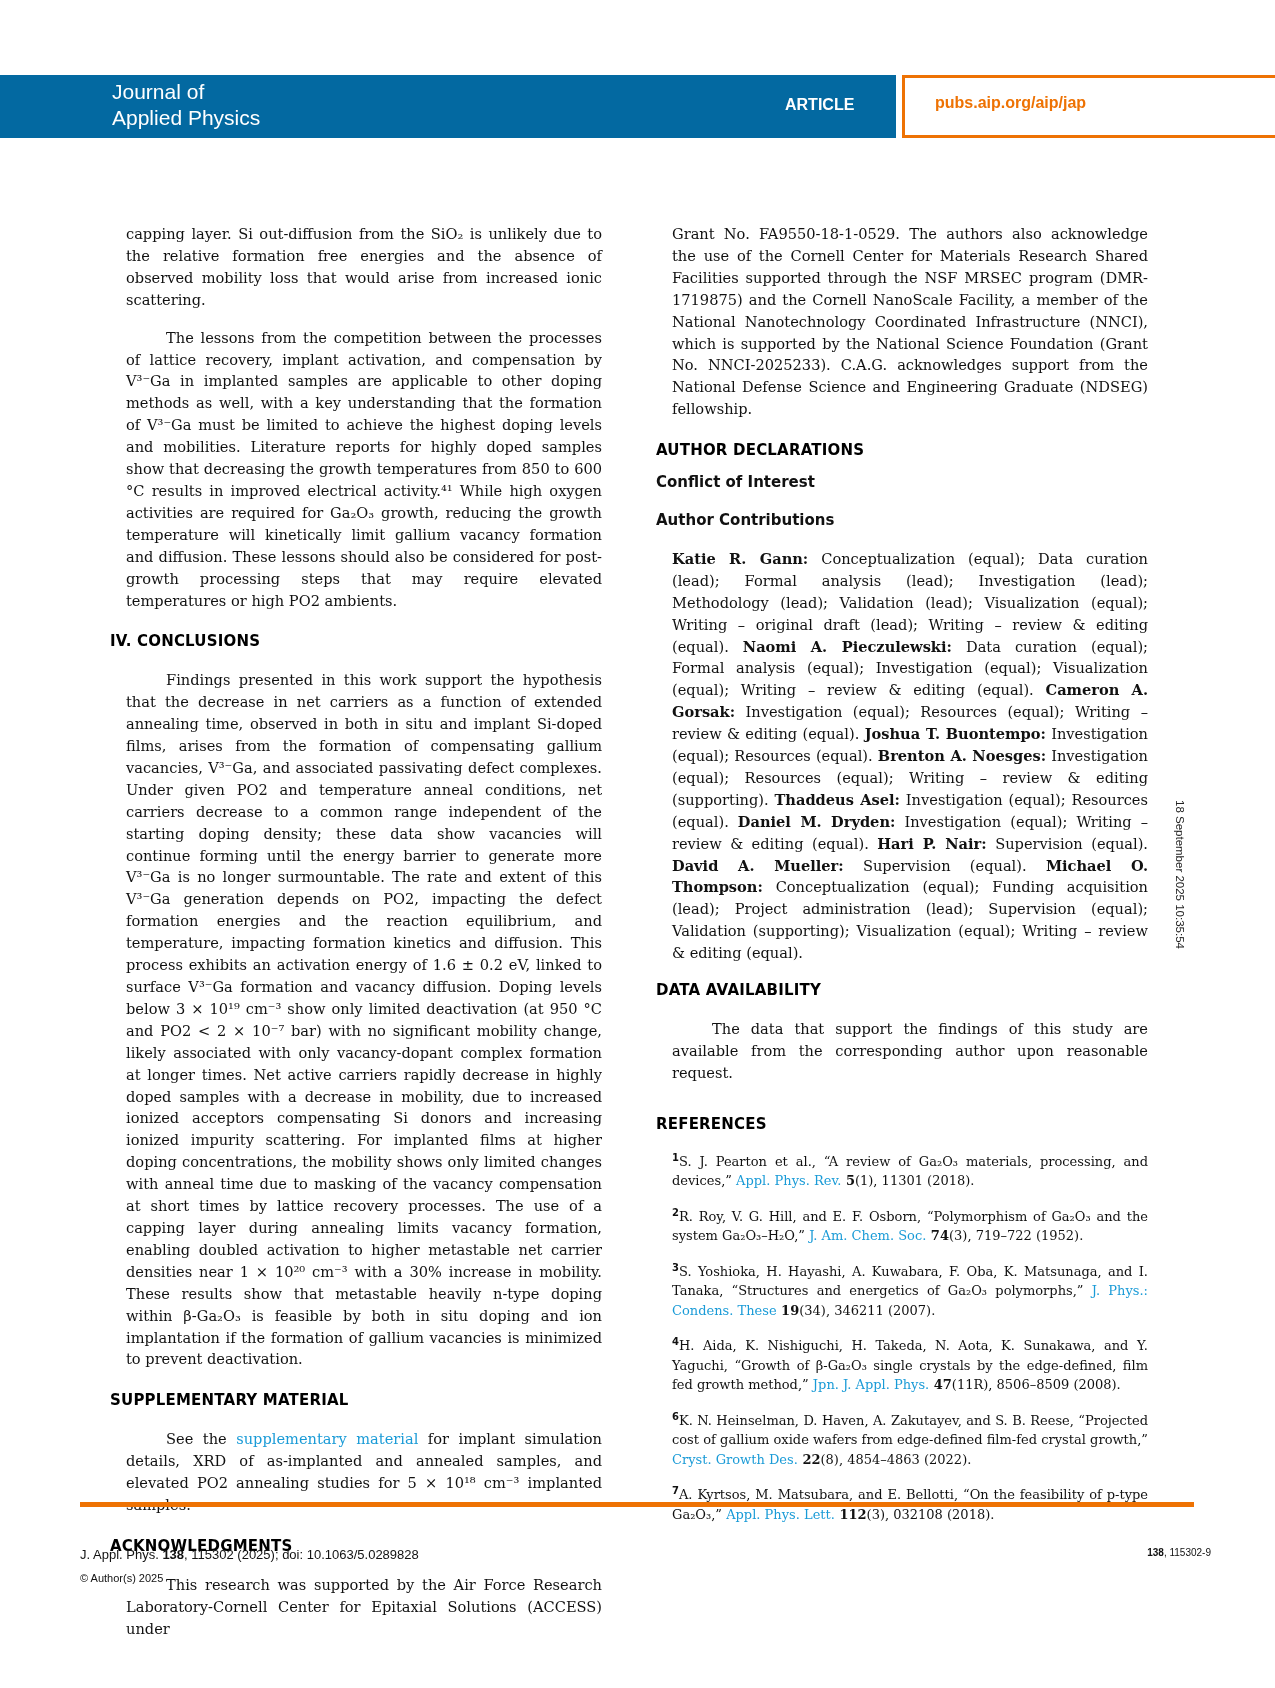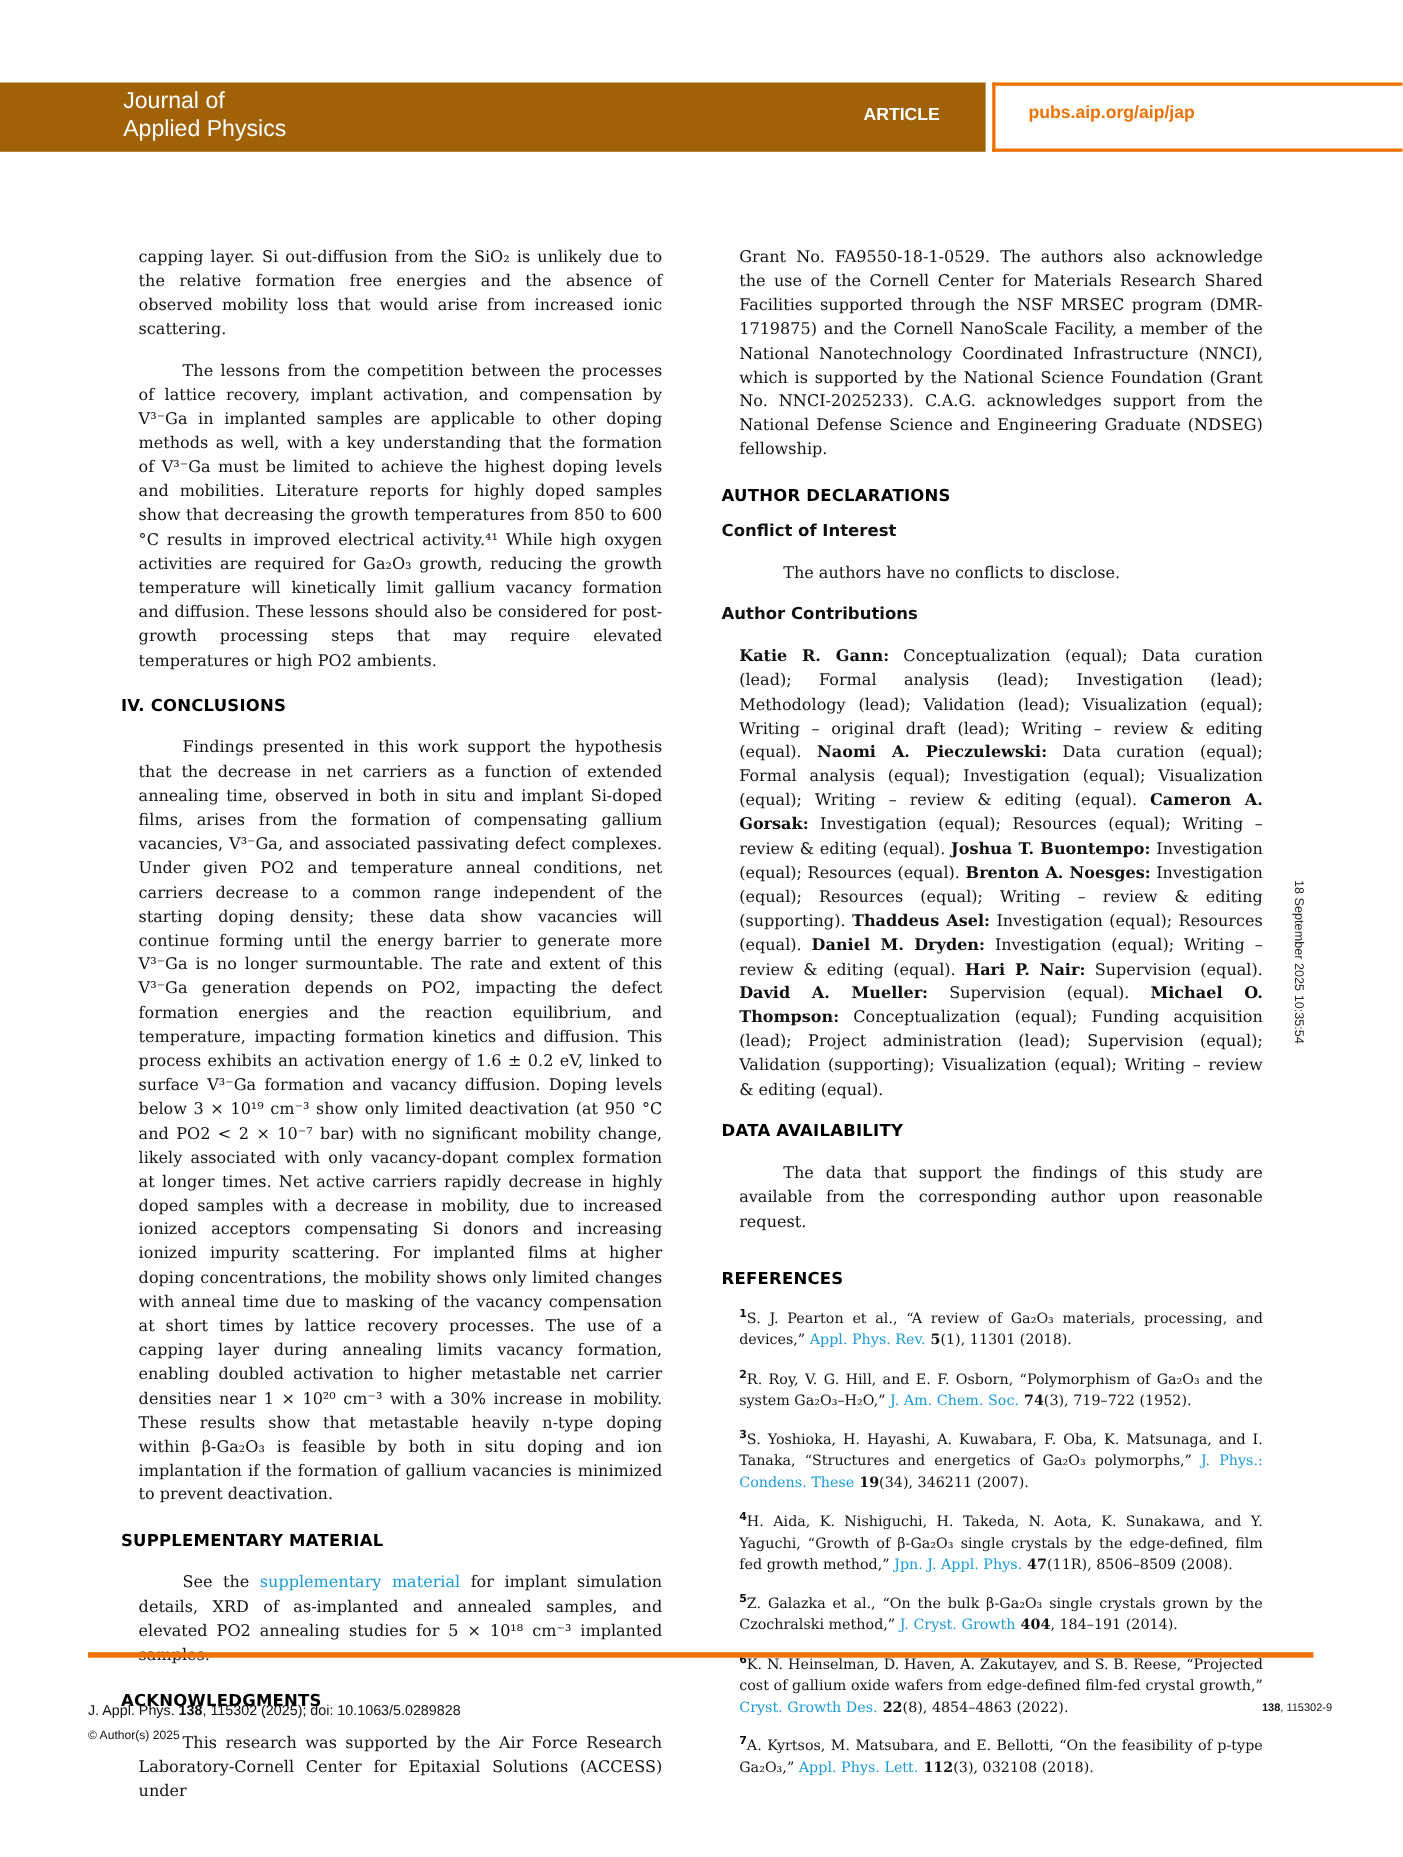--- a/index.html
+++ b/index.html
@@ -1,18 +1,18 @@
 <!DOCTYPE html>
 <html><head>
 <meta charset="utf-8">
 <style>
   html, body { margin: 0; padding: 0; background: #ffffff; }
   body { width: 1275px; height: 1688px; position: relative; overflow: hidden; font-family: "DejaVu Serif", serif; color: #111; }
   .banner { position: absolute; left: 0; top: 75px; width: 1275px; height: 63px; }
-  .banner-left { position: absolute; left: 0; top: 0; width: 896px; height: 63px; background: #a16207; }
+  .banner-left { position: absolute; left: 0; top: 0; width: 896px; height: 63px; background: #0369a1; }
   .banner-right { position: absolute; left: 902px; top: 0; width: 373px; height: 57px; border: 3px solid #ee7203; border-right: none; background: #fff; }
   .journal-title { position: absolute; left: 112px; top: 4px; color: #fff; font-family: "Liberation Sans", sans-serif; font-size: 21px; line-height: 26px; }
   .article-label { position: absolute; left: 785px; top: 21px; color: #fff; font-family: "Liberation Sans", sans-serif; font-weight: bold; font-size: 16px; }
   .journal-url { position: absolute; left: 30px; top: 16px; color: #ee7203; font-family: "Liberation Sans", sans-serif; font-weight: bold; font-size: 16px; }
 
   .col { position: absolute; top: 207px; width: 508px; font-size: 14.6px; line-height: 21.9px; text-align: justify; }
   .col-left { left: 110px; }
   .col-right { left: 656px; width: 508px; }
   .col p { margin: 16px; }
   .col p.indent { text-indent: 40px; }
@@ -57,35 +57,33 @@
 
   <div class="sec-head">ACKNOWLEDGMENTS</div>
   <p class="indent">This research was supported by the Air Force Research Laboratory-Cornell Center for Epitaxial Solutions (ACCESS) under</p>
 </div>
 
 <div class="col col-right">
   <p>Grant No. FA9550-18-1-0529. The authors also acknowledge the use of the Cornell Center for Materials Research Shared Facilities supported through the NSF MRSEC program (DMR-1719875) and the Cornell NanoScale Facility, a member of the National Nanotechnology Coordinated Infrastructure (NNCI), which is supported by the National Science Foundation (Grant No. NNCI-2025233). C.A.G. acknowledges support from the National Defense Science and Engineering Graduate (NDSEG) fellowship.</p>
 
   <div class="sec-head">AUTHOR DECLARATIONS</div>
   <div class="sub-head">Conflict of Interest</div>
-  <p class="indent">The authors have no conflicts to disclose.</p>
 
   <div class="sub-head" style="margin-top:16px">Author Contributions</div>
   <p id="contrib"><span class="b">Katie R. Gann:</span><span> Conceptualization (equal); Data curation (lead); Formal analysis (lead); Investigation (lead); Methodology (lead); Validation (lead); Visualization (equal); Writing – original draft (lead); Writing – review &amp; editing (equal). </span><span class="b">Naomi A. Pieczulewski:</span><span> Data curation (equal); Formal analysis (equal); Investigation (equal); Visualization (equal); Writing – review &amp; editing (equal). </span><span class="b">Cameron A. Gorsak:</span><span> Investigation (equal); Resources (equal); Writing – review &amp; editing (equal). </span><span class="b">Joshua T. Buontempo:</span><span> Investigation (equal); Resources (equal). </span><span class="b">Brenton A. Noesges:</span><span> Investigation (equal); Resources (equal); Writing – review &amp; editing (supporting). </span><span class="b">Thaddeus Asel:</span><span> Investigation (equal); Resources (equal). </span><span class="b">Daniel M. Dryden:</span><span> Investigation (equal); Writing – review &amp; editing (equal). </span><span class="b">Hari P. Nair:</span><span> Supervision (equal). </span><span class="b">David A. Mueller:</span><span> Supervision (equal). </span><span class="b">Michael O. Thompson:</span><span> Conceptualization (equal); Funding acquisition (lead); Project administration (lead); Supervision (equal); Validation (supporting); Visualization (equal); Writing – review &amp; editing (equal).</span></p>
 
   <div class="sec-head" style="margin-top:16px">DATA AVAILABILITY</div>
   <p class="indent">The data that support the findings of this study are available from the corresponding author upon reasonable request.</p>
 
   <div class="sec-head" style="margin-top:30px">REFERENCES</div>
   <div id="refs">
       <p class="ref"><sup>1</sup><span>S. J. Pearton et al., “A review of Ga₂O₃ materials, processing, and devices,” </span><span class="link">Appl. Phys. Rev.</span><span class="b"> 5</span><span>(1), 11301 (2018).</span></p>
       <p class="ref"><sup>2</sup><span>R. Roy, V. G. Hill, and E. F. Osborn, “Polymorphism of Ga₂O₃ and the system Ga₂O₃–H₂O,” </span><span class="link">J. Am. Chem. Soc.</span><span class="b"> 74</span><span>(3), 719–722 (1952).</span></p>
       <p class="ref"><sup>3</sup><span>S. Yoshioka, H. Hayashi, A. Kuwabara, F. Oba, K. Matsunaga, and I. Tanaka, “Structures and energetics of Ga₂O₃ polymorphs,” </span><span class="link">J. Phys.: Condens. These</span><span class="b"> 19</span><span>(34), 346211 (2007).</span></p>
       <p class="ref"><sup>4</sup><span>H. Aida, K. Nishiguchi, H. Takeda, N. Aota, K. Sunakawa, and Y. Yaguchi, “Growth of β-Ga₂O₃ single crystals by the edge-defined, film fed growth method,” </span><span class="link">Jpn. J. Appl. Phys.</span><span class="b"> 47</span><span>(11R), 8506–8509 (2008).</span></p>
-      <p class="ref"><sup>5</sup><span>Z. Galazka et al., “On the bulk β-Ga₂O₃ single crystals grown by the Czochralski method,” </span><span class="link">J. Cryst. Growth</span><span class="b"> 404</span><span>, 184–191 (2014).</span></p>
       <p class="ref"><sup>6</sup><span>K. N. Heinselman, D. Haven, A. Zakutayev, and S. B. Reese, “Projected cost of gallium oxide wafers from edge-defined film-fed crystal growth,” </span><span class="link">Cryst. Growth Des.</span><span class="b"> 22</span><span>(8), 4854–4863 (2022).</span></p>
       <p class="ref"><sup>7</sup><span>A. Kyrtsos, M. Matsubara, and E. Bellotti, “On the feasibility of p-type Ga₂O₃,” </span><span class="link">Appl. Phys. Lett.</span><span class="b"> 112</span><span>(3), 032108 (2018).</span></p>
     </div>
 </div>
 
 <div class="stamp">18 September 2025 10:35:54</div>
 
 <div class="footer-rule"></div>
 <div class="footer-cite"><span>J. Appl. Phys. </span><span class="b">138</span><span>, 115302 (2025); doi: 10.1063/5.0289828</span></div>
 <div class="footer-copy">© Author(s) 2025</div>

